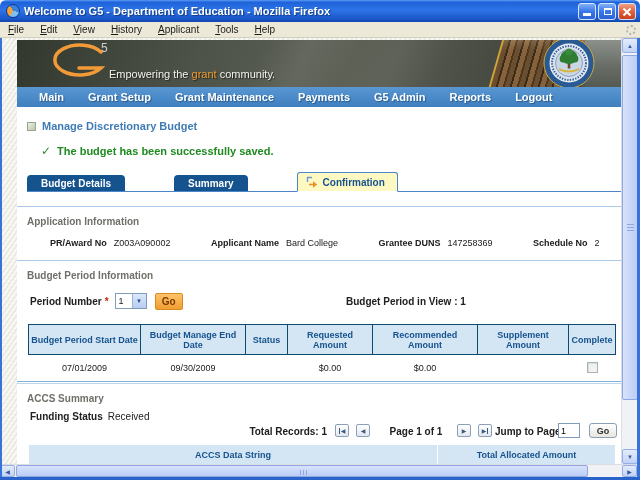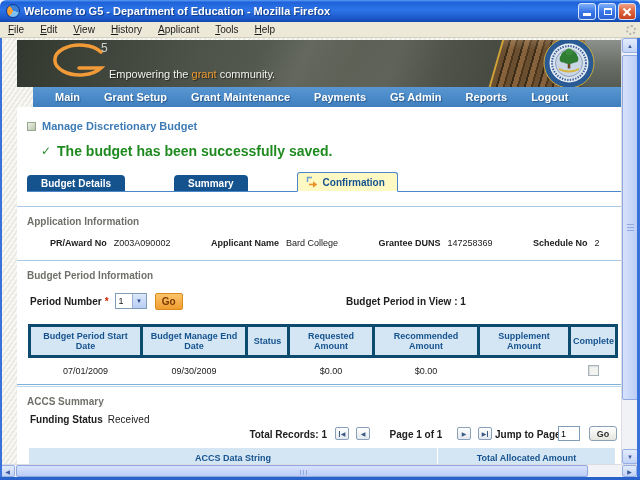--- a/index.html
+++ b/index.html
@@ -58,33 +58,33 @@
   .banner-right { position:absolute; right:0; top:0; width:36px; height:100%;
     background:linear-gradient(180deg,#8d918c 0%,#686d66 55%,#555a52 100%); }
   .g-logo { position:absolute; left:30px; top:3px; }
   .logo-sup { position:absolute; left:84px; top:1px; font-size:12px; color:#cfcfcb; }
   .tagline { position:absolute; left:92px; top:28px; font-size:11px; color:#f2f2ee; text-shadow:1px 1px 1px #20241e; }
   .tagline .hl { color:#f09a30; }
   .seal { position:absolute; right:26px; top:-3px; }
 
   
   .navbar { height:20px; background:linear-gradient(180deg,#5a97d2 0%,#4b8bc9 50%,#3f7fbe 100%);
-    display:flex; align-items:center; padding-left:10px;margin-left:16px; }
+    display:flex; align-items:center; padding-left:10px; }
   .nav-item { color:#ffffff; font-size:11px; font-weight:bold; padding:0 12px;
     text-shadow:1px 1px 1px #2a5a8c; white-space:nowrap; cursor:default; }
 
   
   .content { background:#ffffff; min-height:360px; padding-top:10px; font-size:10px; color:#202020; }
   .page-title-row { margin:2px 0 0 10px; display:flex; align-items:center; height:14px; }
   .bullet-icon { width:9px; height:9px; border:1px solid #97a68e; margin-right:6px;
     background:linear-gradient(135deg,#eef1e4,#b9c6ae); }
   .page-title { color:#3f7cb6; font-size:11px; font-weight:bold; }
   .success-row { margin:11px 0 0 24px; display:flex; align-items:center; height:14px; }
   .check { color:#2e8b2e; font-weight:bold; font-size:12px; margin-right:6px; }
-  .success-text { color:#1f8a1f; font-size:14px; font-weight:bold; }
+  .success-text { color:#1f8a1f; font-size:11px; font-weight:bold; }
 
   .tabs { margin:16px 0 0 10px; border-bottom:1px solid #4a86c8; height:18px; display:flex; align-items:flex-end;gap:44px; }
   .tab { background:#15538f; color:#ffffff; font-size:10px; font-weight:bold; padding:3px 14px 2px;
     border-radius:4px 4px 0 0; margin-right:5px; white-space:nowrap; }
   .tab.active { background:#fef9c3; color:#15538f; border:1px solid #4a86c8; border-bottom:1px solid #ffffff;
     margin-bottom:-1px; padding:3px 12px 3px 8px; display:flex; align-items:center; border-radius:3px 3px 0 0;justify-content:flex-end; }
   .tab-icon { margin-right:5px; }
 
   .hr { border-top:1px solid #aac9e6; margin:14px 0 0 0; }
   .sec-heading { margin:9px 0 0 10px; color:#70706a; font-size:10px; font-weight:bold; }
@@ -101,21 +101,21 @@
   .sel-val { flex:1; font-size:9px; padding-left:3px; }
   .sel-btn { width:14px; height:14px; background:linear-gradient(180deg,#dce9fb,#b8cdf2);
     border-left:1px solid #9ab0d8; color:#2a4a8a; font-size:6px; display:flex; align-items:center; justify-content:center; }
   .go-btn { display:inline-flex; align-items:center; justify-content:center; font-size:10px; font-weight:bold; }
   .go-btn.orange { margin-left:8px; width:28px; height:17px; color:#7a3a00;
     background:linear-gradient(180deg,#fcc46a,#f19d31); border:1px solid #d98c1e; border-radius:2px; }
   .in-view { position:absolute; left:316px; font-size:10px; font-weight:bold; }
 
   table.btable { margin:12px 0 0 11px; width:587px; border-collapse:collapse; table-layout:fixed; }
   .btable th { background:#d4e6f4; color:#16538e; font-size:9px; font-weight:bold; text-align:center;
-    padding:4px 2px; border:3px solid #0c4a6e; height:30px; vertical-align:middle; }
+    padding:4px 2px; border:1px solid #0c4a6e; height:30px; vertical-align:middle; }
   .btable td { font-size:9px; text-align:center; padding:7px 2px 6px; background:#ffffff; }
   .cbx { display:inline-block; width:11px; height:11px; border:1px solid #a8b2bc; background:#f2f2ee;
     box-shadow:inset 1px 1px 1px #d8dcd8; vertical-align:middle; }
 
   .dblline { margin:2px 0 0 0; border-top:1px solid #7fb0d8; }
   .dblline2 { margin:1px 0 0 0; border-top:1px solid #bcd7ec; }
 
   .funding-row { margin:7px 0 0 13px; font-size:10px; }
   .funding-row .lblb { margin-right:5px; }
 

